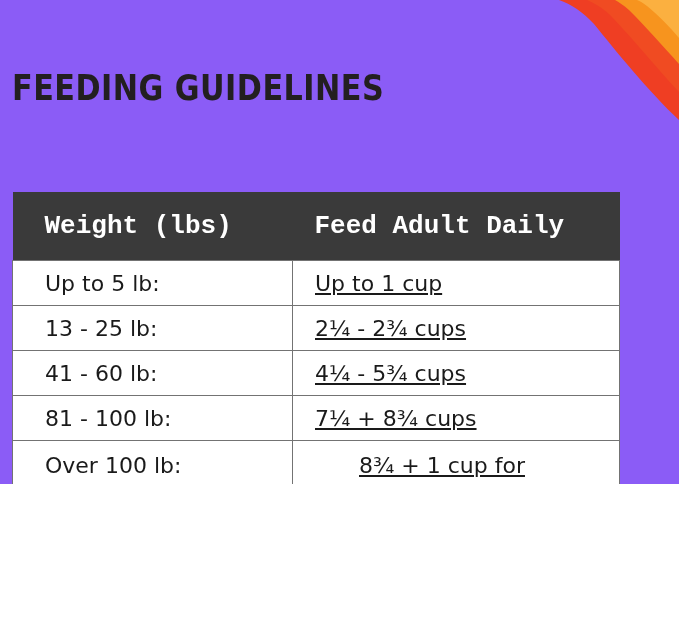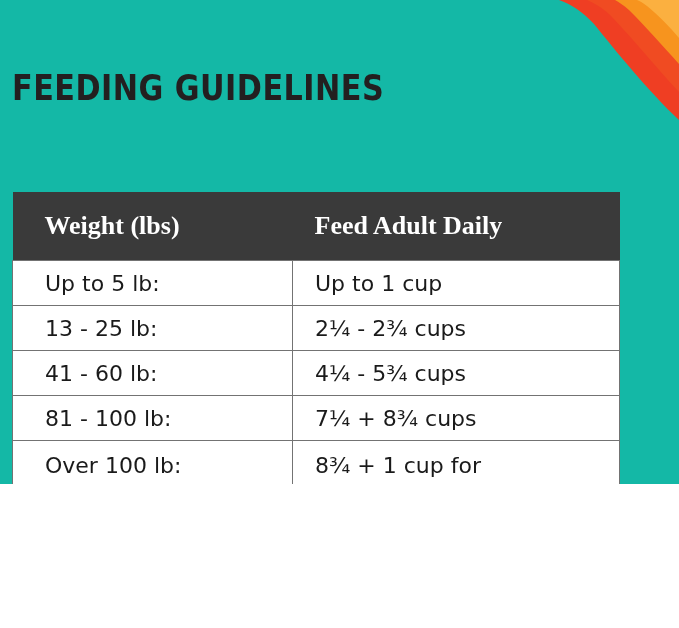--- a/index.html
+++ b/index.html
@@ -12,21 +12,21 @@
     background: #ffffff;
     font-family: "Liberation Sans", sans-serif;
     overflow: hidden;
     position: relative;
   }
 
   .page {
     position: relative;
     width: 679px;
     height: 484px;
-    background: #14b8a6;
+    background: #8b5cf6;
     overflow: hidden;
   }
 
   
   .swoosh {
     position: absolute;
     top: 0;
     right: 0;
     width: 260px;
     height: 200px;
@@ -61,21 +61,21 @@
     table-layout: fixed;
   }
 
   table.guidelines thead th {
     background: #3a3a3a;
     color: #ffffff;
     font-size: 26px;
     font-weight: bold;
     text-align: left;
     padding: 12px 0 12px 32px;
-    font-family: Liberation Serif, serif;
+    font-family: Liberation Mono, monospace;
     border: none;
     height: 44px;
     vertical-align: middle;
   }
 
   table.guidelines thead th.col2 {
     padding-left: 22px;
   }
 
   table.guidelines tbody td {
@@ -84,34 +84,36 @@
     color: #1a1a1a;
     padding: 5px 0 5px 32px;
     font-family: "DejaVu Sans", sans-serif;
     vertical-align: middle;
     height: 34px;
     background: #ffffff;
   }
 
   table.guidelines tbody td.col2 {
     padding-left: 22px;
+    text-decoration: underline;
   }
 
   table.guidelines tbody tr.tall td {
     height: 76px;
     vertical-align: top;
     padding-top: 8px;
     line-height: 1.55;
   }
 
   .col-a { width: 280px; }
   .col-b { width: 327px; }
 
   .twoline {
     display: block;
+    margin-left: 44px;
   }
 </style>
 </head>
 <body>
 
 <div class="page">
 
   <div class="swoosh">
     <svg width="260" height="200" viewBox="0 0 260 200" xmlns="http://www.w3.org/2000/svg">
       <path d="M140 0 L260 0 L260 120 C230 92 196 50 175 24 C164 12 152 4 140 0 Z" fill="#ef3e23"></path>

